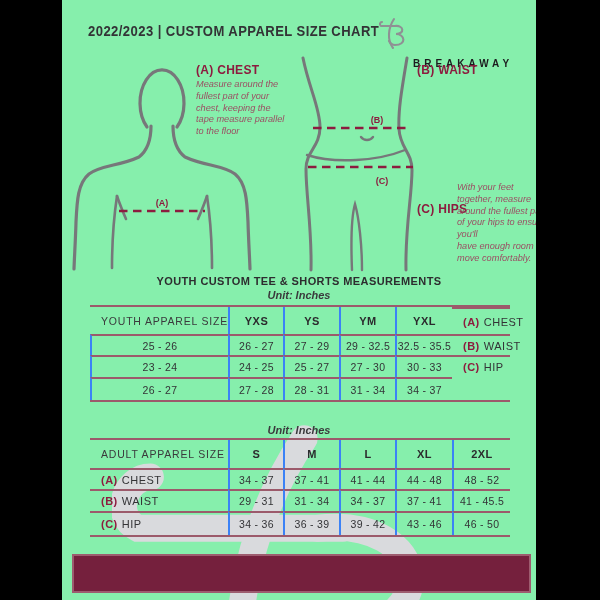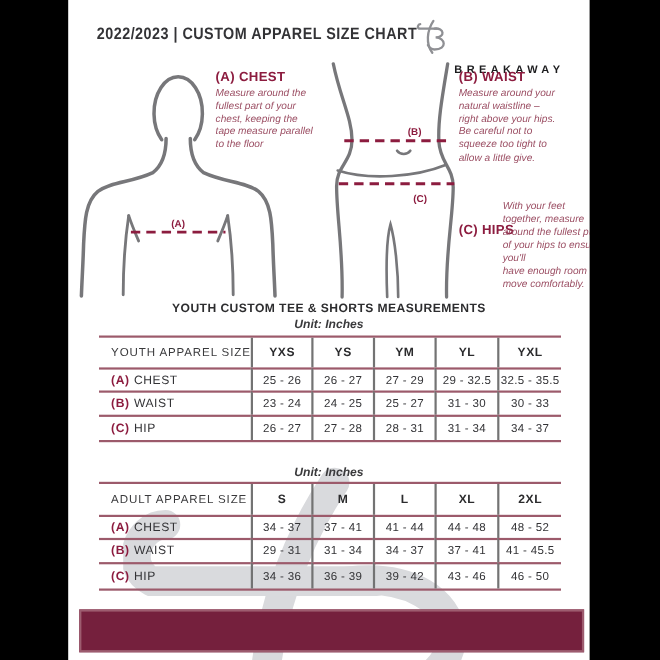--- a/index.html
+++ b/index.html
@@ -1,18 +1,18 @@
 <!DOCTYPE html>
 <html><head>
 <meta charset="utf-8">
 <style>
   html,body{margin:0;padding:0;}
   #canvas{position:relative;width:600px;height:600px;background:#000;overflow:hidden;
           font-family:"Liberation Sans",sans-serif;}
-  #content{position:absolute;left:62px;top:0;width:474px;height:600px;background:#ffffff;overflow:hidden;}
+  #content{position:absolute;left:62px;top:0;width:474px;height:600px;background:#86efac;overflow:hidden;}
   .abs{position:absolute;}
 
   
   .hdr-title{left:26px;top:22px;font-size:15px;font-weight:bold;color:#333336;
              letter-spacing:.5px;white-space:nowrap;transform:scaleX(.87);transform-origin:0 0;}
   .brand{left:351px;top:26px;font-size:10px;font-weight:bold;color:#1c1c1e;letter-spacing:4px;white-space:nowrap;margin-top:32px;}
 
   
   .guide-h{font-size:12px;font-weight:bold;color:#8c1c3f;letter-spacing:.3px;white-space:nowrap;}
   .guide-p{font-size:9.2px;font-style:italic;color:#9b4e63;line-height:11.8px;white-space:pre-line;}
@@ -21,21 +21,21 @@
   .sec-title{left:0;width:474px;text-align:center;font-size:11px;font-weight:bold;
              color:#2d2d2f;letter-spacing:.4px;}
   .sec-unit{left:0;width:474px;text-align:center;font-size:11px;font-weight:bold;
             font-style:italic;color:#3a3a3c;}
 
   
   .sizetable{position:absolute;left:28px;width:420px;display:grid;
              grid-template-columns:138px 55px 56px 56px 57px 58px;
              border-top:2px solid #9c5a6b;border-bottom:2px solid #9c5a6b;box-sizing:content-box;}
   .cell{display:flex;align-items:center;justify-content:center;box-sizing:border-box;color:#333336;}
-  .vline{border-left:2px solid #737373;}
+  .vline{border-left:2px solid #3b82f6;}
   .rline{border-top:2px solid #9c5a6b;}
   .label-head{justify-content:flex-start;padding-left:11px;font-size:10.5px;
               letter-spacing:.8px;color:#3a3a3c;}
   .size-head{font-size:11px;font-weight:bold;color:#2b2b2d;letter-spacing:.5px;}
   .rowlabel{justify-content:flex-start;padding-left:11px;font-size:11px;letter-spacing:.5px;}
   .rowlabel .key{color:#8c1c3f;font-weight:bold;margin-right:4px;}
   .val{font-size:10.5px;letter-spacing:.3px;}
 
   
   .footer-bar{left:10px;top:554px;width:455px;height:35px;background:#75203d;border:2px solid #9d5c6f;}
@@ -95,65 +95,58 @@
     </svg>
 
     <div class="abs guide-h" style="left:134px;top:63px;">(A) CHEST</div>
     <div class="abs guide-p" style="left:134px;top:79px;width:110px;">Measure around the
 fullest part of your
 chest, keeping the
 tape measure parallel
 to the floor</div>
 
     <div class="abs guide-h" style="left:355px;top:63px;">(B) WAIST</div>
-    <div class="abs guide-p" style="left:355px;top:79px;width:118px;">Measure around your
-natural waistline –
-right above your hips.
-Be careful not to
-squeeze too tight to
-allow a little give.</div>
 
     <div class="abs guide-h" style="left:355px;top:166px;margin-top:36px;">(C) HIPS</div>
     <div class="abs guide-p" style="left:355px;top:182px;width:118px;margin-left:40px;">With your feet
 together, measure
 around the fullest part
 of your hips to ensure
 you'll
 have enough room to
 move comfortably.</div>
 
     <div class="abs sec-title" style="top:275px;">YOUTH CUSTOM TEE &amp; SHORTS MEASUREMENTS</div>
     <div class="abs sec-unit" style="top:289px;">Unit: Inches</div>
 
     <div class="sizetable" style="top:305px;grid-template-rows:27px 21px 22px 23px;">
       <div class="cell label-head">YOUTH APPAREL SIZE</div>
       <div class="cell size-head vline">YXS</div>
       <div class="cell size-head vline">YS</div>
       <div class="cell size-head vline">YM</div>
-      <div class="cell size-head vline">YL</div>
       <div class="cell size-head vline">YXL</div>
 
       <div class="cell rowlabel rline">
           <span class="key">(A)</span>
           <span>CHEST</span>
         </div>
       <div class="cell val vline rline">25 - 26</div>
       <div class="cell val vline rline">26 - 27</div>
       <div class="cell val vline rline">27 - 29</div>
       <div class="cell val vline rline">29 - 32.5</div>
       <div class="cell val vline rline">32.5 - 35.5</div>
 
       <div class="cell rowlabel rline">
           <span class="key">(B)</span>
           <span>WAIST</span>
         </div>
       <div class="cell val vline rline">23 - 24</div>
       <div class="cell val vline rline">24 - 25</div>
       <div class="cell val vline rline">25 - 27</div>
-      <div class="cell val vline rline">31 - 30</div>
+      <div class="cell val vline rline">27 - 30</div>
       <div class="cell val vline rline">30 - 33</div>
 
       <div class="cell rowlabel rline">
           <span class="key">(C)</span>
           <span>HIP</span>
         </div>
       <div class="cell val vline rline">26 - 27</div>
       <div class="cell val vline rline">27 - 28</div>
       <div class="cell val vline rline">28 - 31</div>
       <div class="cell val vline rline">31 - 34</div>

